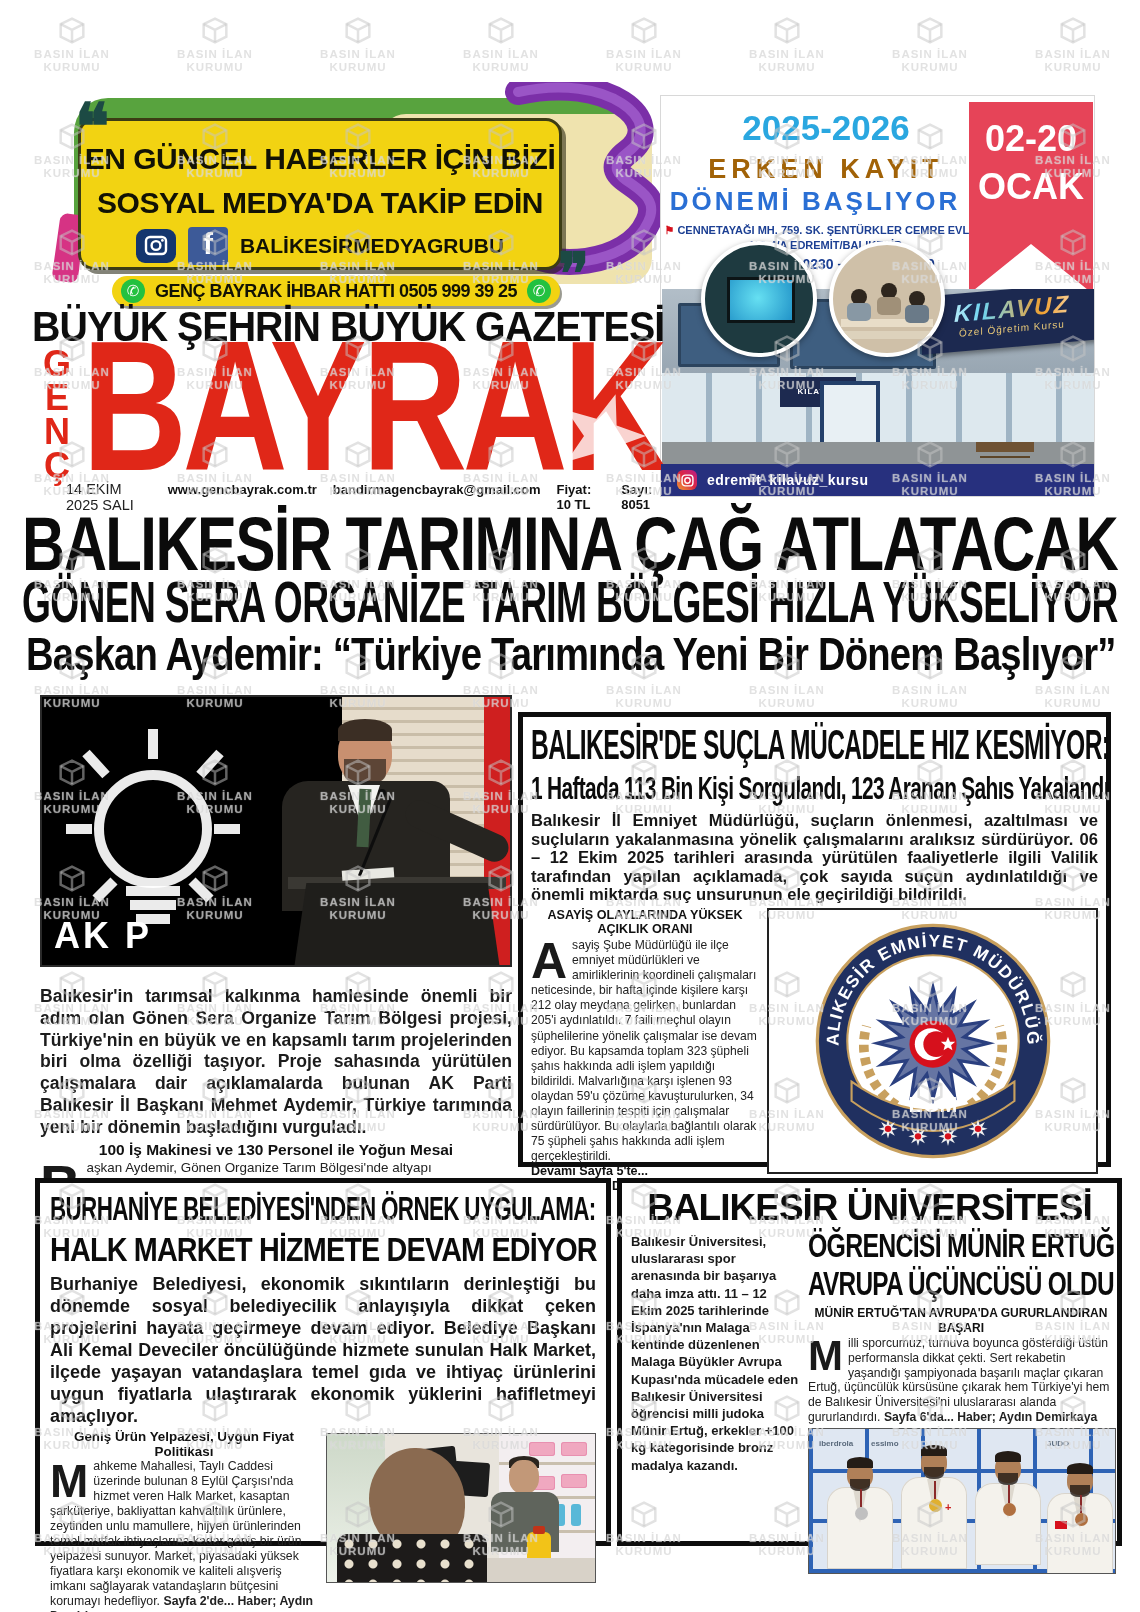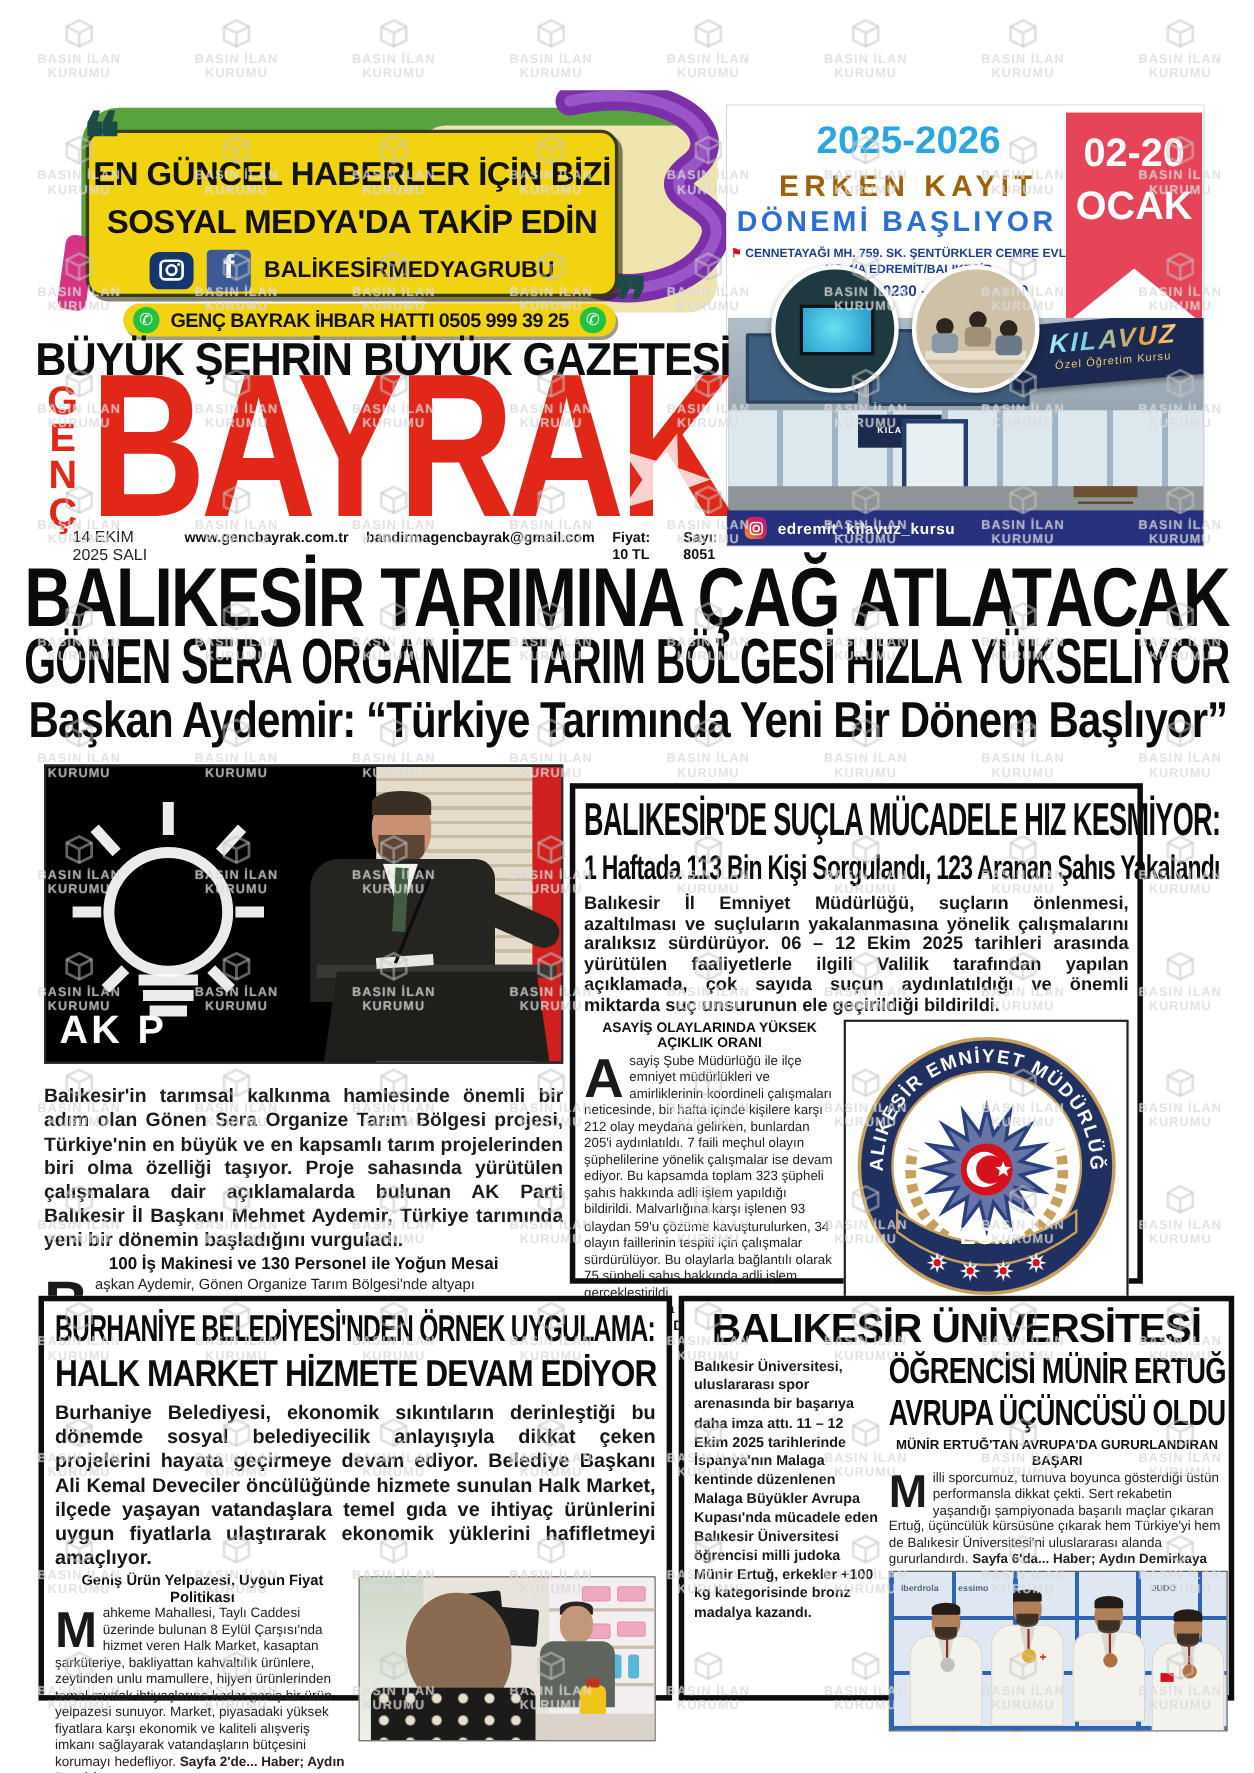--- a/index.html
+++ b/index.html
@@ -106,21 +106,21 @@
   .mp-mic{position:absolute;left:332px;top:96px;width:3px;height:86px;background:#0d0d0d;transform:rotate(22deg);}
   .mp-micdot{position:absolute;left:336px;top:92px;width:8px;height:8px;border-radius:50%;background:#0d0d0d;}
   
   .lead-article{left:40px;top:972px;width:472px;height:196px;overflow:hidden;margin-top:14px;}
   .lead-intro{font-size:17.6px;font-weight:bold;line-height:21.8px;text-align:justify;color:#1c1c1c;}
   .lead-sub{font-size:15.5px;font-weight:800;text-align:center;margin:2px 0 1px;}
   .small-body{font-size:13.4px;line-height:16.2px;color:#222;text-align:left;}
   .dropcap{float:left;font-weight:bold;color:#1a1a1a;}
   .dc-b{font-size:56px;line-height:46px;margin:2px 6px 0 0;}
   
-  .crimebox{left:518px;top:712px;width:521px;height:455px;border:5px solid #0d0d0d;box-sizing:border-box;padding:4px 8px;background:#fff;}
+  .crimebox{left:518px;top:712px;width:593px;height:455px;border:5px solid #0d0d0d;box-sizing:border-box;padding:4px 8px;background:#fff;}
   .crime-h{font-size:42px;font-weight:900;letter-spacing:-1px;color:#0b0b0b;}
   .crime-sub{font-size:31px;font-weight:800;letter-spacing:-1px;color:#0b0b0b;margin-top:2px;}
   .crime-lead{font-size:16.6px;font-weight:bold;line-height:18.6px;text-align:justify;margin-top:5px;color:#161616;}
   .crime-cols{display:flex;gap:8px;margin-top:3px;}
   .crime-left{width:228px;flex:none;}
   .cc-sub{font-size:12.6px;font-weight:800;text-align:center;line-height:14.5px;}
   .cc-body{font-size:12.1px;line-height:15.1px;color:#222;margin-top:1px;}
   .dc-a{font-size:50px;line-height:42px;margin:2px 5px 0 0;}
   .cc-bold{font-size:12.6px;font-weight:bold;line-height:15px;}
   .emblem-frame{flex:1;border:2px solid #222;display:flex;align-items:center;justify-content:center;height:262px;background:#fff;}

